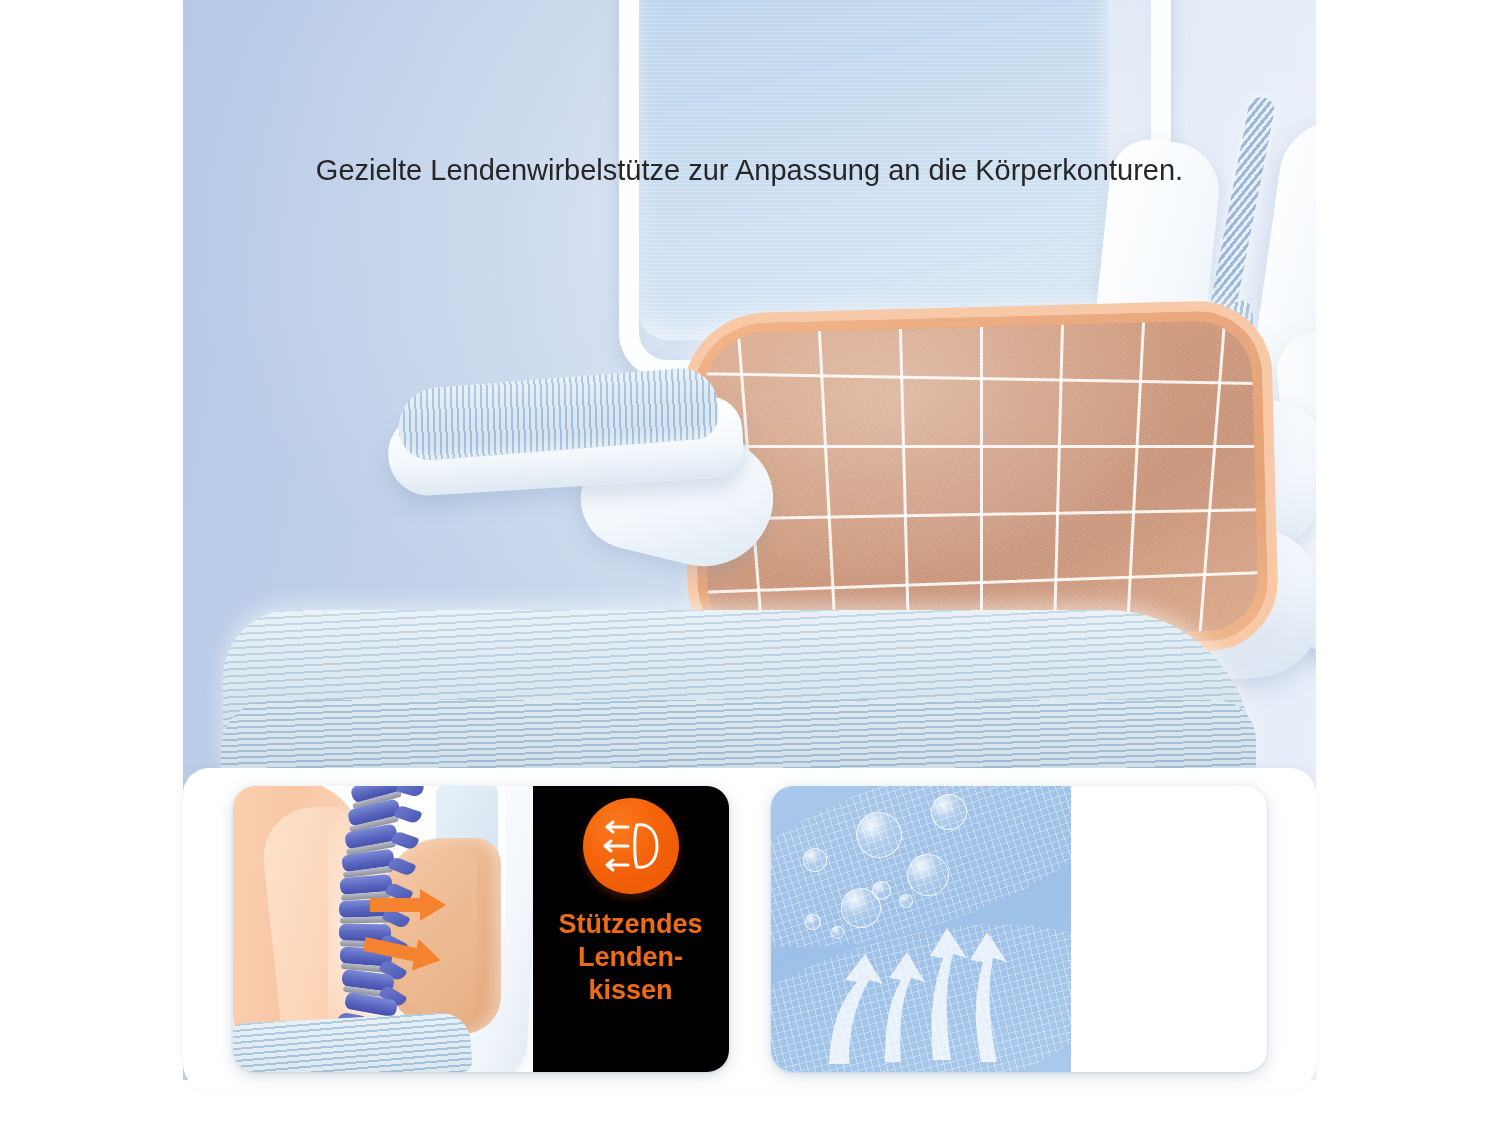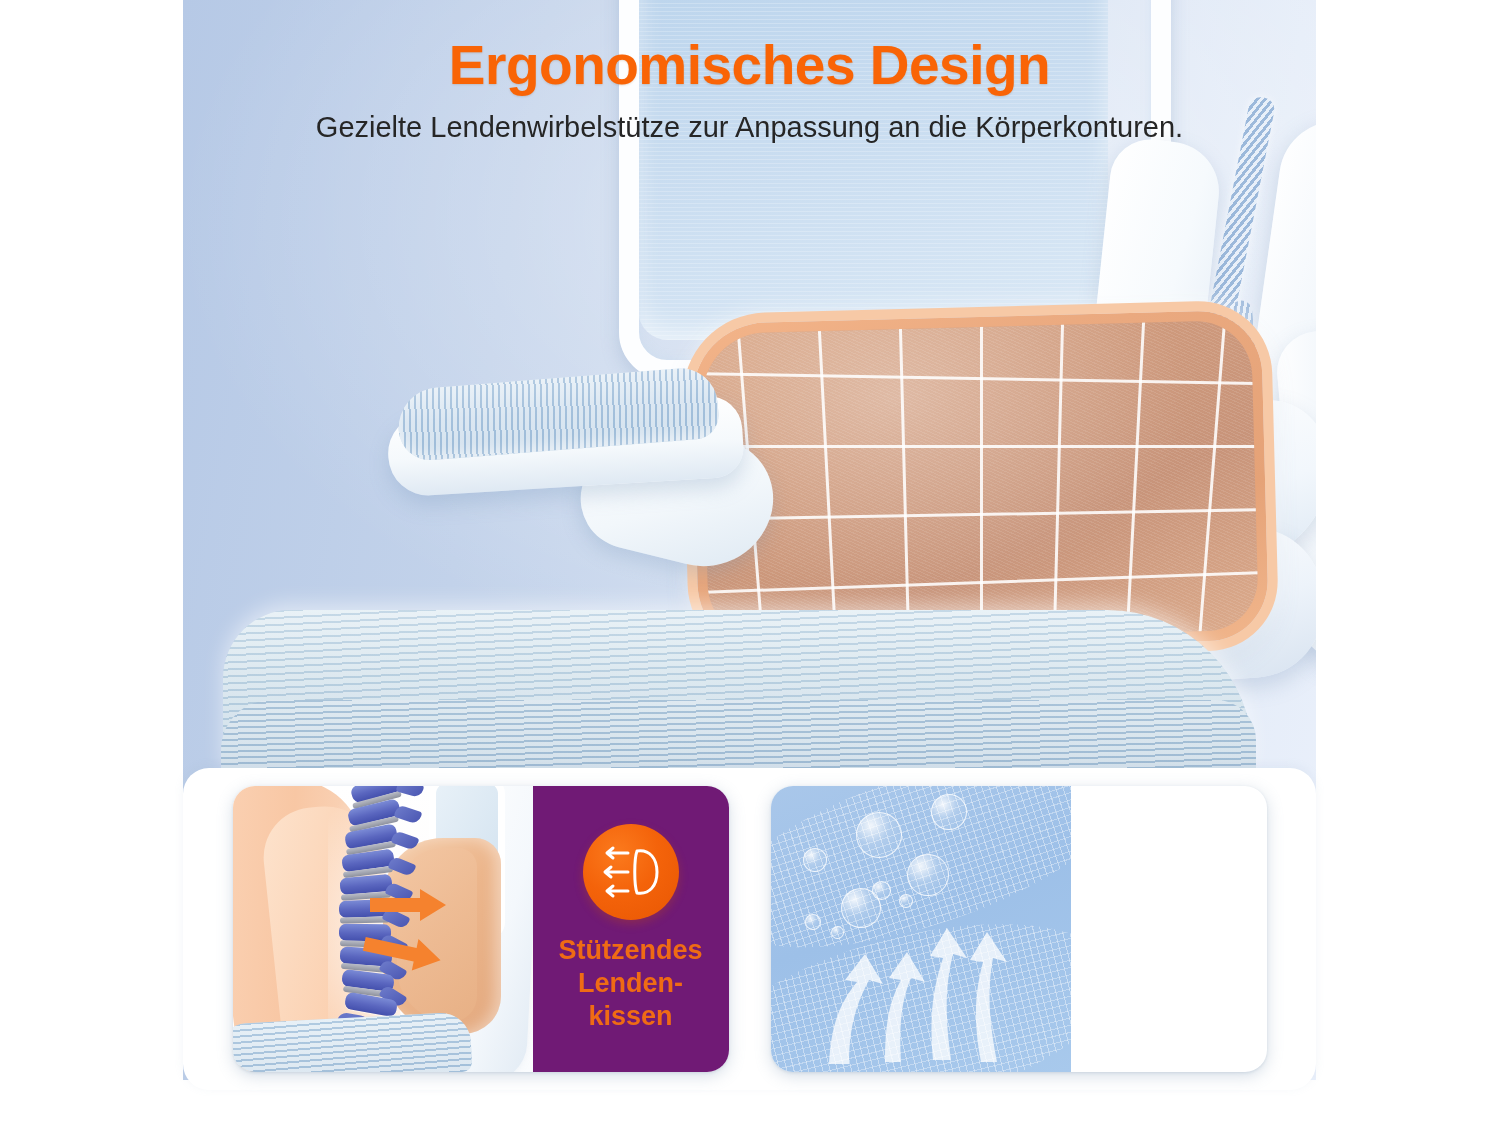--- a/index.html
+++ b/index.html
@@ -25,21 +25,21 @@
     font-size:55px;font-weight:bold;color:#f96406;letter-spacing:-0.5px;
     font-family:"Liberation Sans",sans-serif;
     text-shadow:0 1px 2px rgba(120,60,0,.16);
     z-index:40;
   }
   .subtitle{
     position:absolute;left:0;right:0;top:108px;text-align:center;
     font-size:29px;line-height:38px;color:#262626;font-weight:400;
     font-family:"Liberation Sans",sans-serif;z-index:40;
   }
-  .subtitle span{display:block;}
+  .subtitle span{display:block;margin-top:43px;}
 
   
   .chair{position:absolute;left:0;top:0;width:1133px;height:1080px;}
 
   
   .mesh-strip{
     position:absolute;left:1040px;top:95px;width:26px;height:290px;
     background:repeating-linear-gradient(118deg,#8fb0d6 0 3px,#e9f1fa 3px 6px);
     border-radius:12px;transform:rotate(11deg);opacity:.85;
     box-shadow:0 0 6px rgba(255,255,255,.7);
@@ -190,21 +190,21 @@
     display:flex;align-items:center;justify-content:center;gap:42px;
   }
   .card{
     width:496px;height:286px;background:#ffffff;border-radius:22px;
     box-shadow:0 4px 16px rgba(120,145,175,.30), 0 1px 3px rgba(120,145,175,.22);
     display:flex;overflow:hidden;position:relative;
   }
   .card-art{width:300px;height:100%;position:relative;overflow:hidden;}
   .card-txt{
     flex:1;display:flex;flex-direction:column;align-items:center;
-    justify-content:center;padding:12px 8px 14px;background:#701a75;
+    justify-content:flex-start;padding:12px 8px 14px;background:#000000;
   }
   .badge{
     width:96px;height:96px;border-radius:50%;
     background:radial-gradient(circle at 36% 30%, #fb7a1d 0%, #f4630a 45%, #e85703 100%);
     box-shadow:0 4px 10px rgba(200,80,10,.30);
     display:flex;align-items:center;justify-content:center;flex:none;
   }
   .badge svg{display:block;}
   .card-label{
     margin-top:14px;text-align:center;color:#ef6b14;font-weight:bold;
@@ -342,21 +342,20 @@
       </div>
 
       <div class="arm-stem"></div>
       <div class="arm-base"></div>
       <div class="arm-pad"></div>
 
       <div class="seat"></div>
       <div class="seat-front"></div>
     </div>
 
-    <div class="title">Ergonomisches Design</div>
     <div class="subtitle">
       <span>Gezielte Lendenwirbelstütze zur Anpassung an die Körperkonturen.</span>
     </div>
   </div>
 
   <div class="panel">
     <div class="cards">
 
       <div class="card">
         <div class="card-art art-spine">

